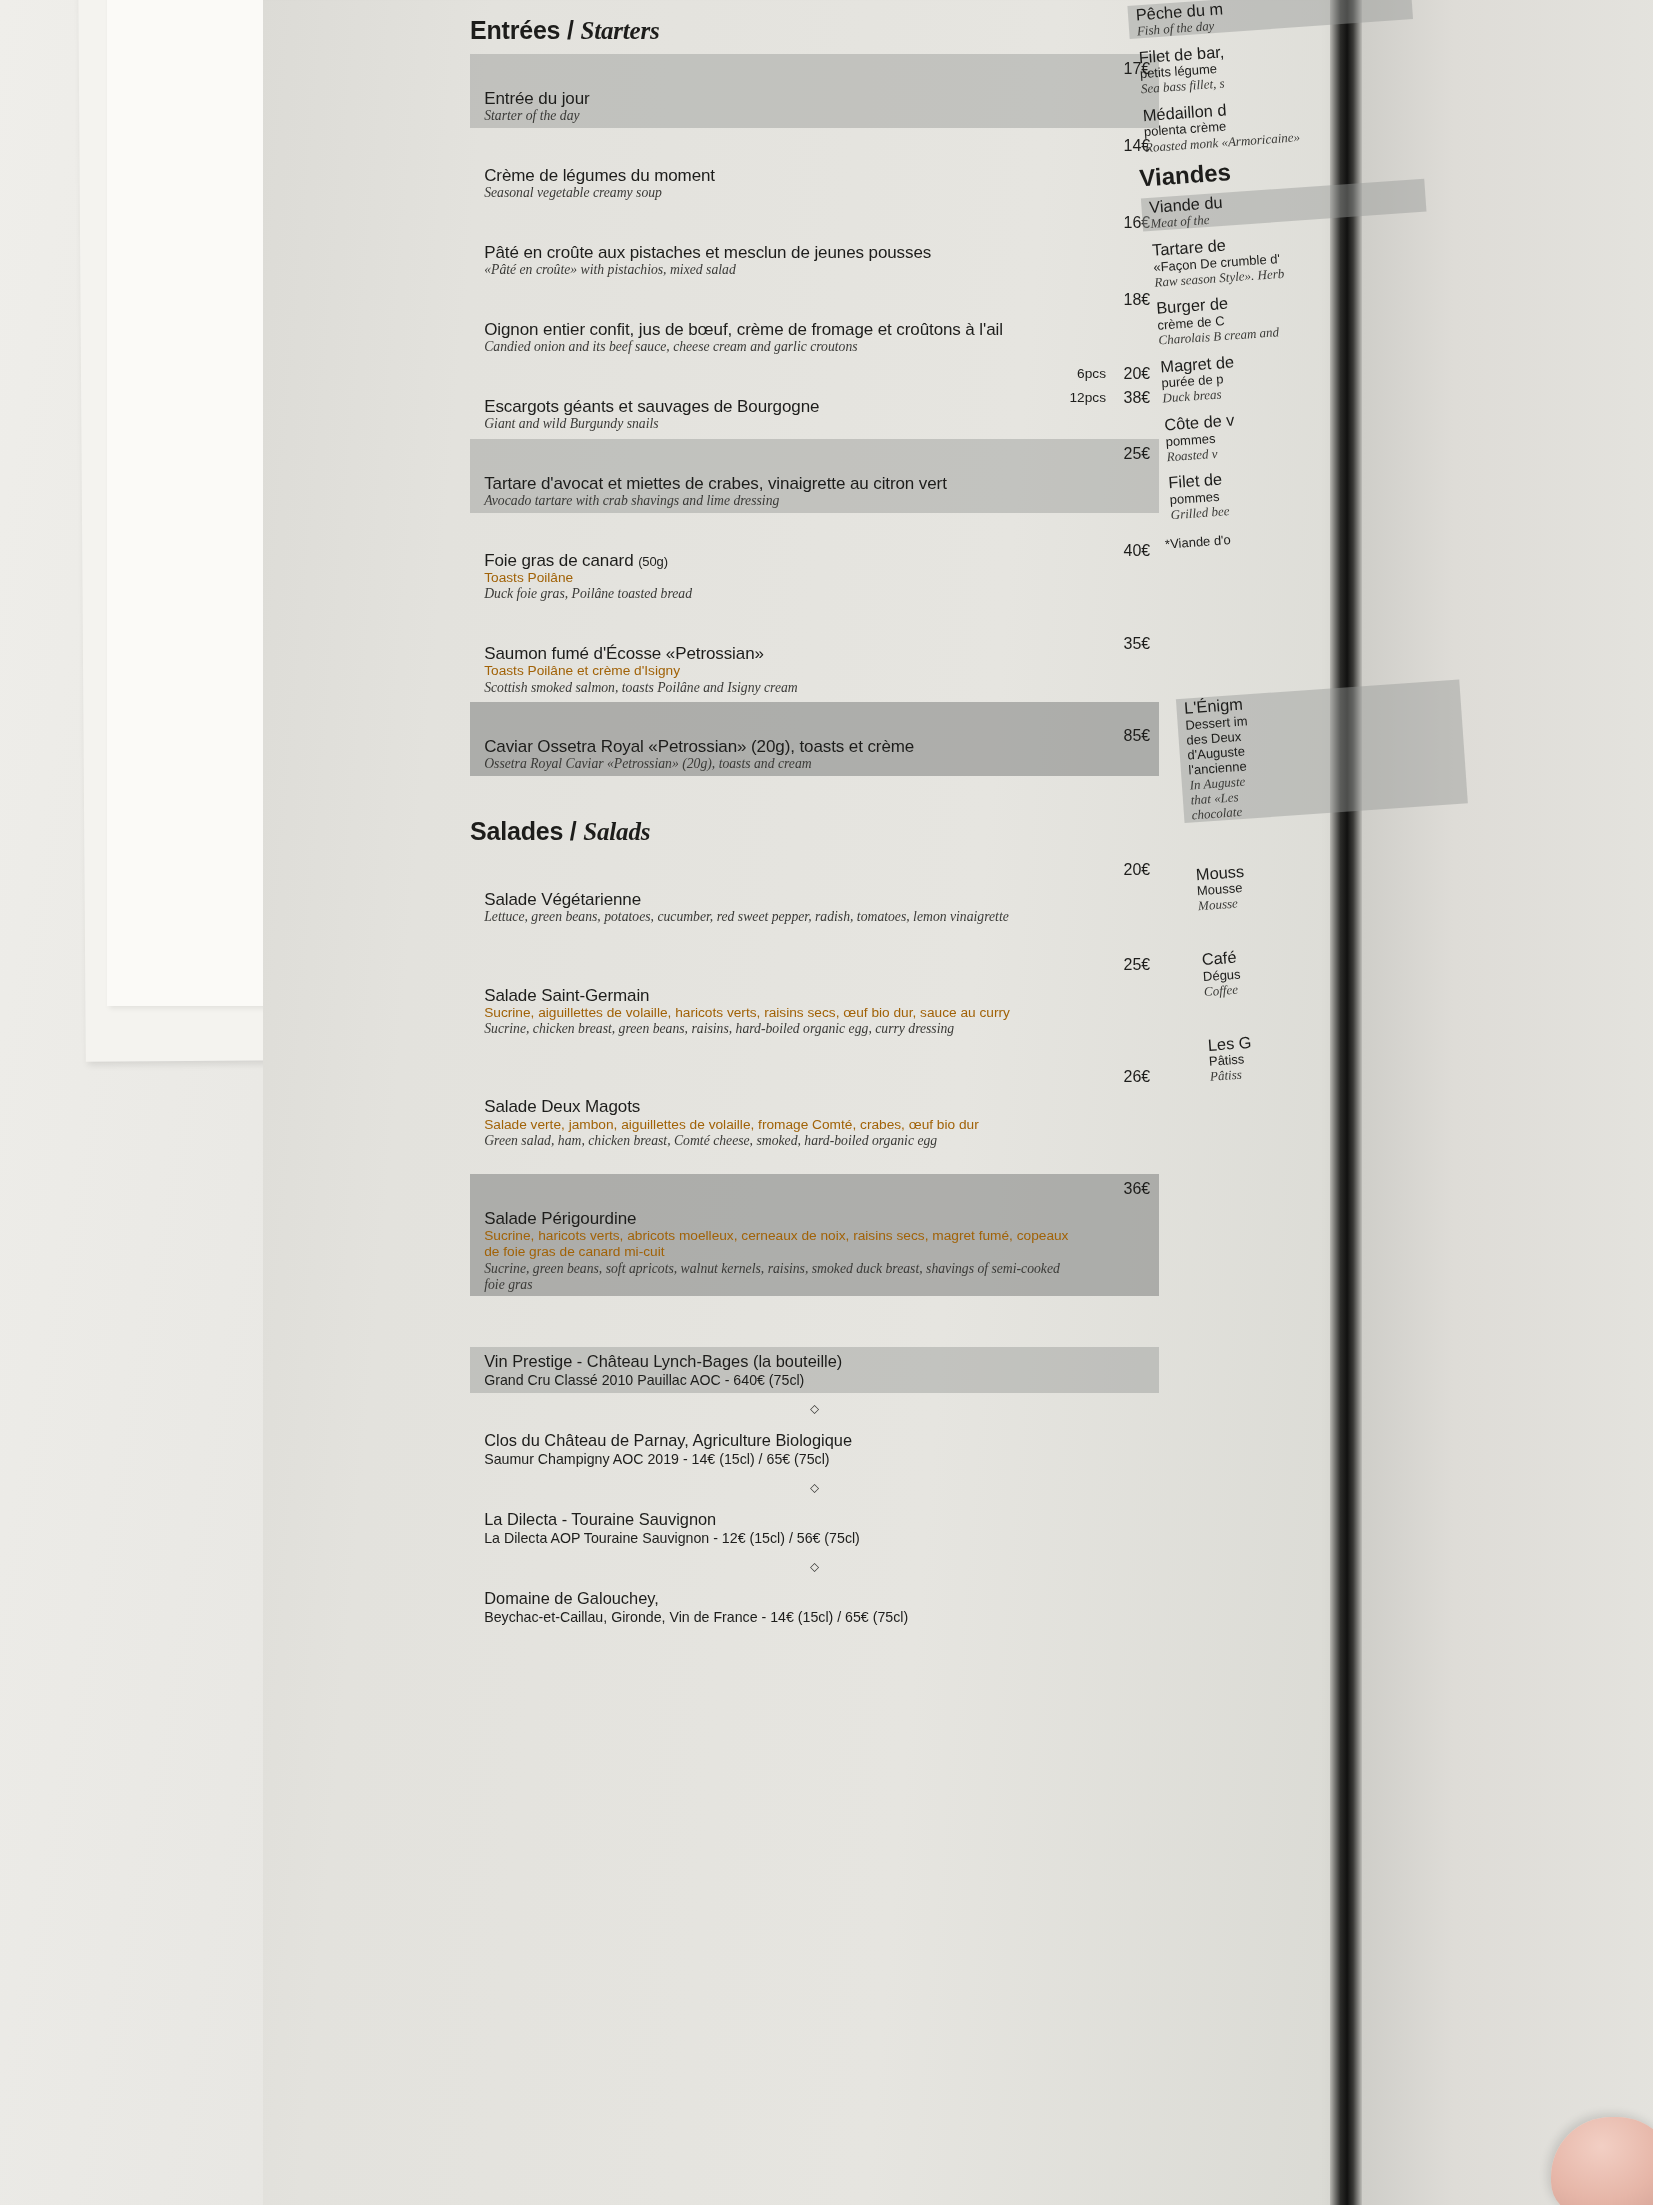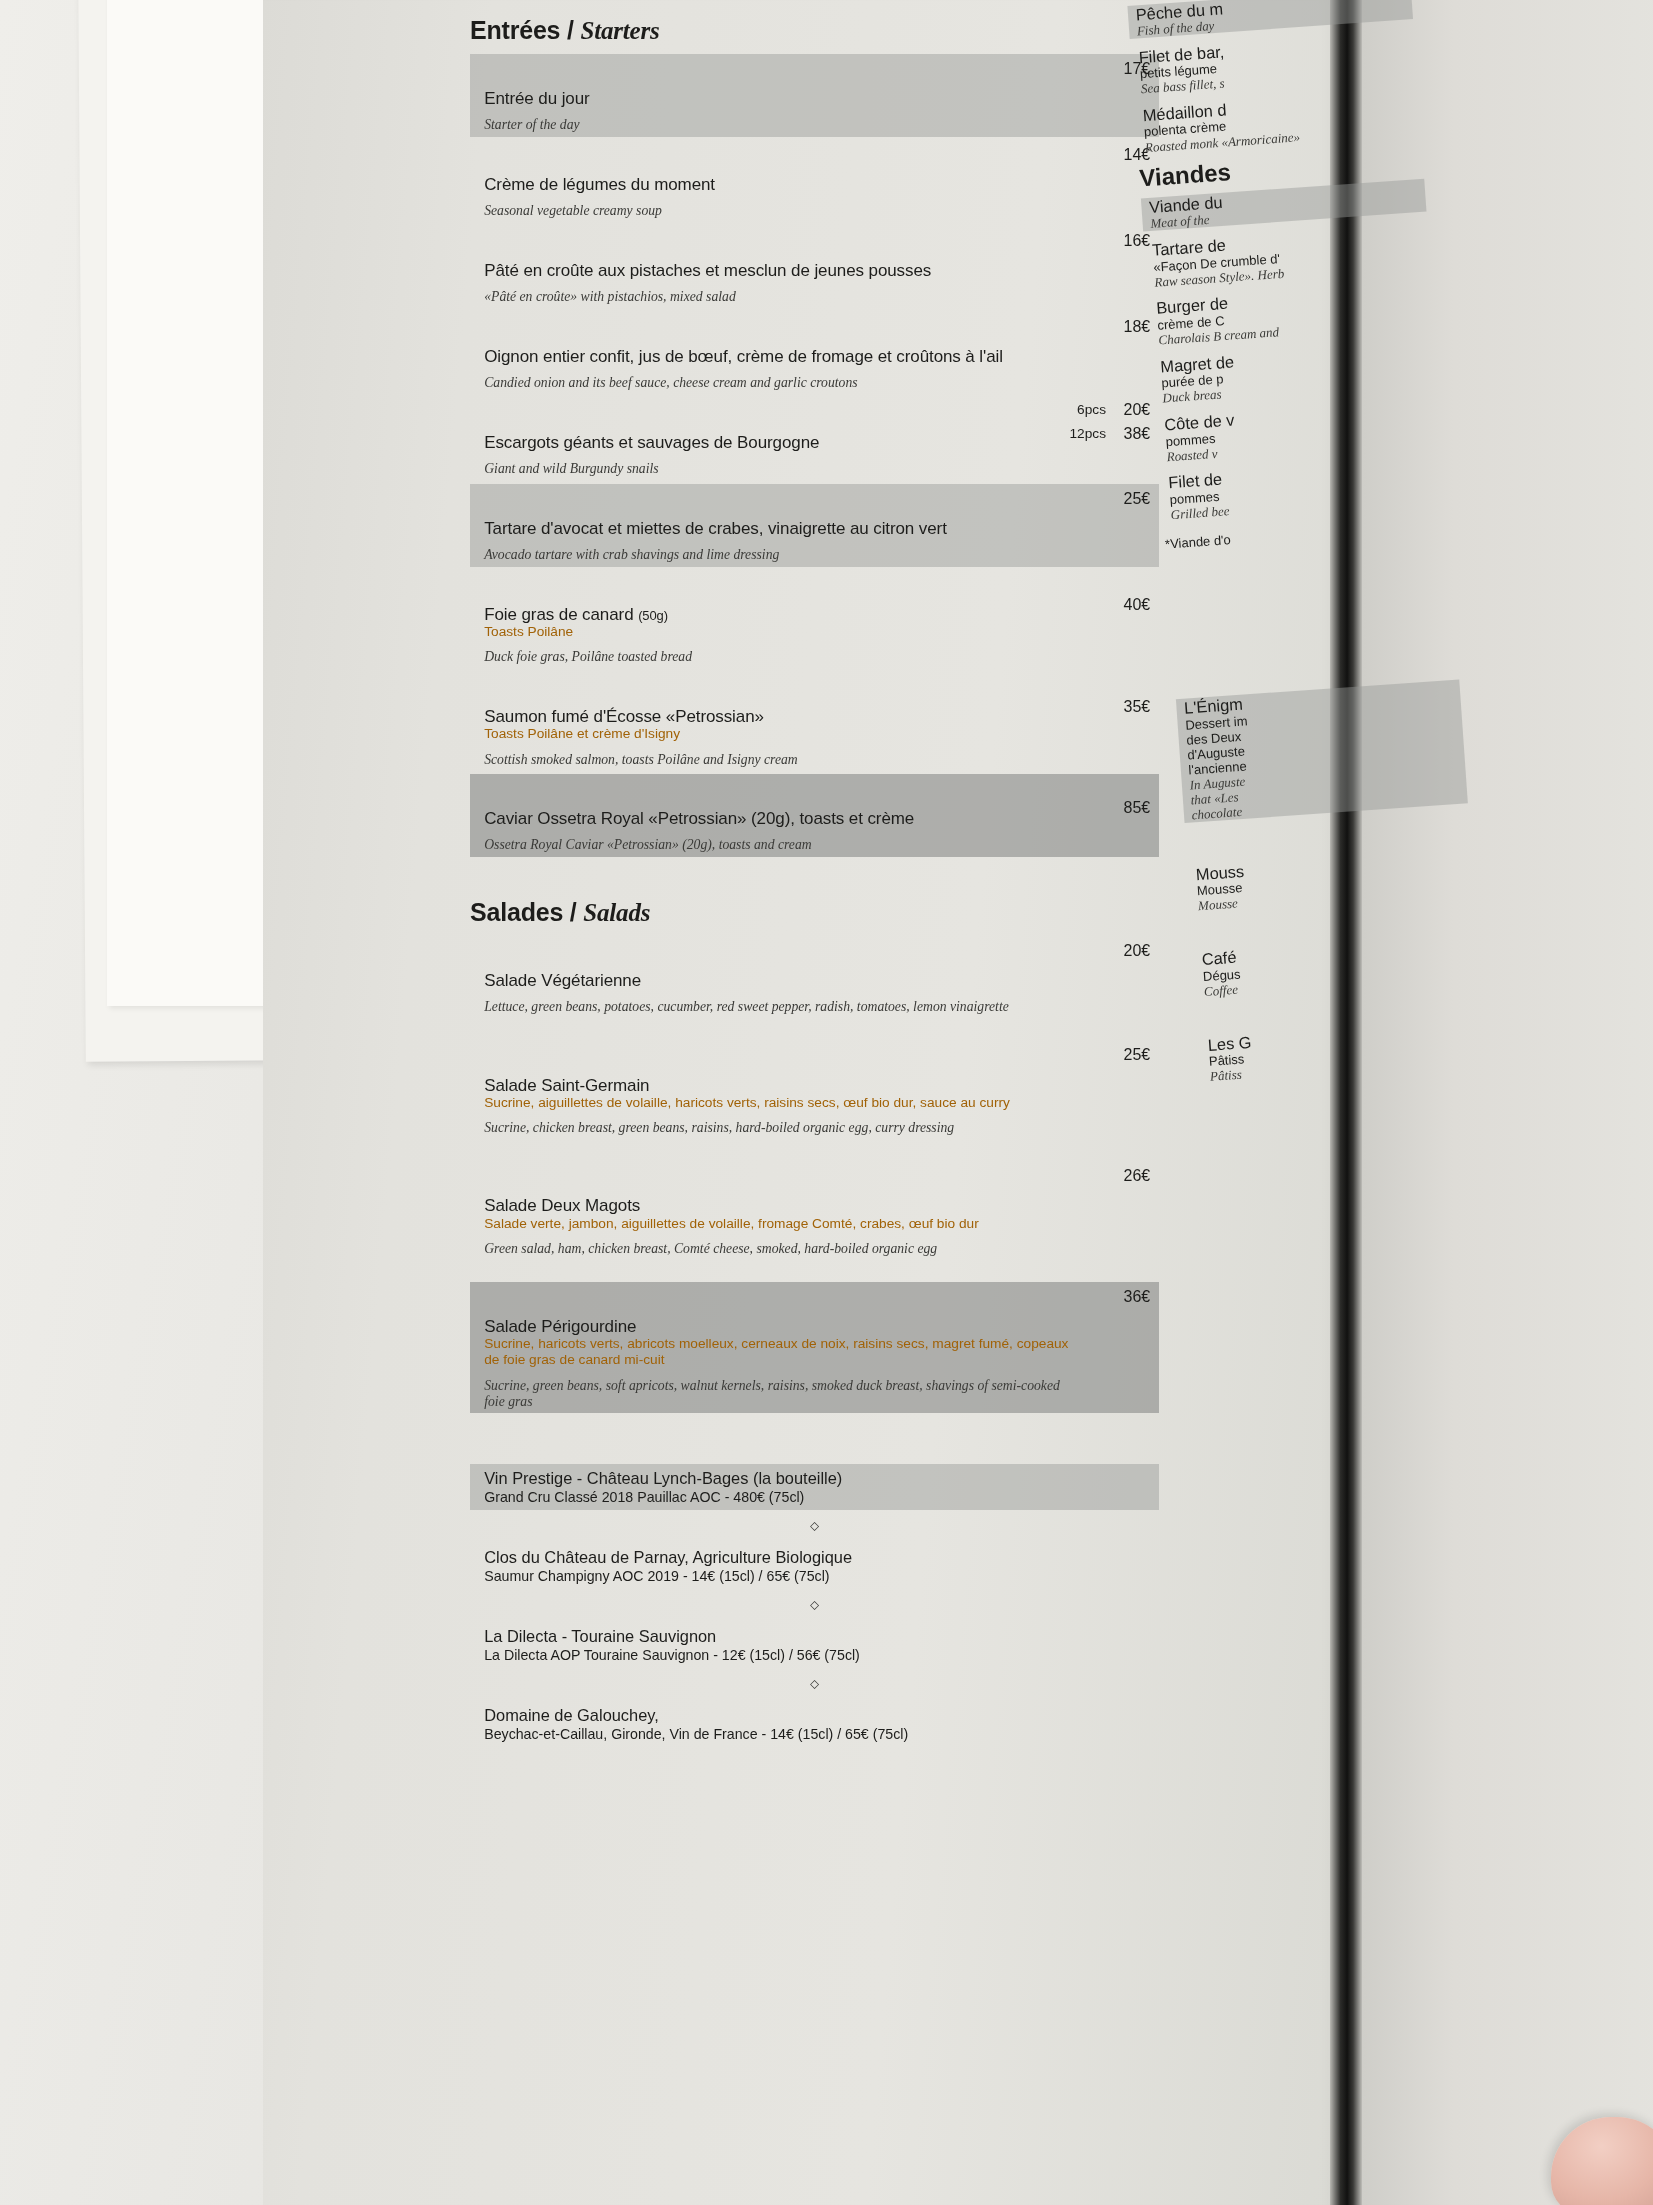--- a/index.html
+++ b/index.html
@@ -57,21 +57,21 @@
   h2.section{
     font-size:25px;font-weight:700;margin:0 0 8.8px 0;letter-spacing:-0.2px;
   }
   h2.section em{font-family:"Liberation Serif",serif;font-style:italic;font-weight:700;}
   .item{position:relative;margin:0 0 3.3px 0;padding:2.2px 0 3.3px 14.2px;}
   .item.hl{background:rgba(150,152,150,0.45);}
   .item.hl-dark{background:rgba(138,141,138,0.62);}
   .nm{font-size:17px;line-height:1.12;letter-spacing:-0.1px;padding-right:82px;margin-top:33px;}
   .nm .sm{font-size:13px;}
   .sub{font-size:13.7px;line-height:1.18;color:#a16207;padding-right:82px;}
-  .en{font-family:"Liberation Serif",serif;font-style:italic;font-size:13.7px;line-height:1.18;color:#3a3a37;padding-right:82px;margin-top:9px;}
+  .en{font-family:"Liberation Serif",serif;font-style:italic;font-size:13.7px;line-height:1.18;color:#3a3a37;padding-right:82px;}
   .price{position:absolute;right:8.8px;font-size:16px;font-weight:400;}
   .price.p1{top:5.5px;}
   .qty{position:absolute;right:53px;font-size:13.7px;}
   .gap{height:18.6px;}
   .gap-lg{height:38px;}
   
   .somm-title{text-align:center;margin:9.8px 0 2.2px 0;}
   .somm-title .fr{font-family:"Liberation Serif",serif;font-weight:700;font-size:24px;}
   .somm-title .en2{font-family:"Liberation Serif",serif;font-weight:700;font-style:italic;font-size:21px;margin-top:2.2px;}
   .wine{position:relative;padding:4.4px 0 4.4px 14.2px;margin-top:9.8px;}
@@ -204,21 +204,21 @@
     <div class="sub">Sucrine, haricots verts, abricots moelleux, cerneaux de noix, raisins secs, magret fumé, copeaux de foie gras de canard mi-cuit</div>
     <div class="en">Sucrine, green beans, soft apricots, walnut kernels, raisins, smoked duck breast, shavings of semi-cooked foie gras</div>
     <div class="price p1">36€</div>
   </div>
 
   <div class="gap-lg"></div>
 
 
   <div class="wine hl">
     <div class="w1">Vin Prestige - Château Lynch-Bages (la bouteille)</div>
-    <div class="w2">Grand Cru Classé 2018 Pauillac AOC - 480€ (75cl)</div>
+    <div class="w2">Grand Cru Classé 2010 Pauillac AOC - 640€ (75cl)</div>
   </div>
   <div class="diamond">⬦</div>
 
   <div class="wine">
     <div class="w1">Clos du Château de Parnay, Agriculture Biologique</div>
     <div class="w2">Saumur Champigny AOC 2019 - 14€ (15cl) / 65€ (75cl)</div>
   </div>
   <div class="diamond">⬦</div>
 
   <div class="wine">

